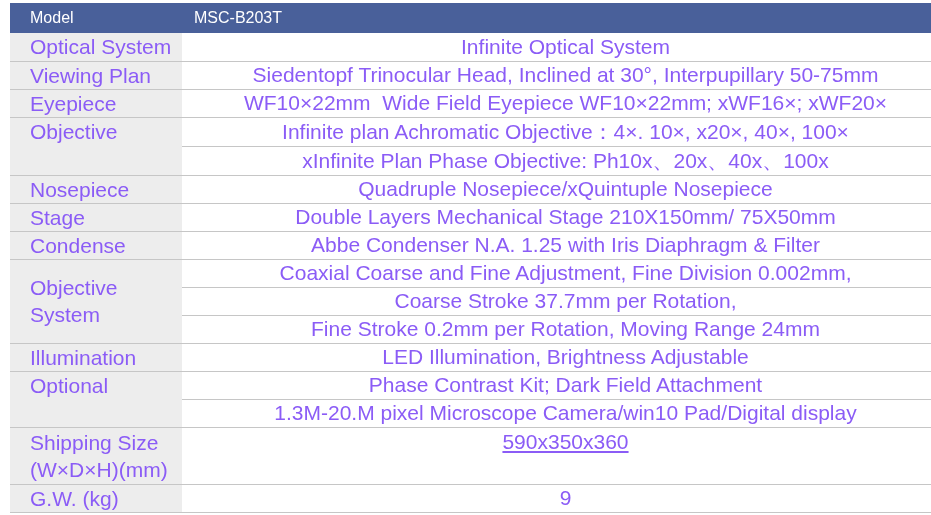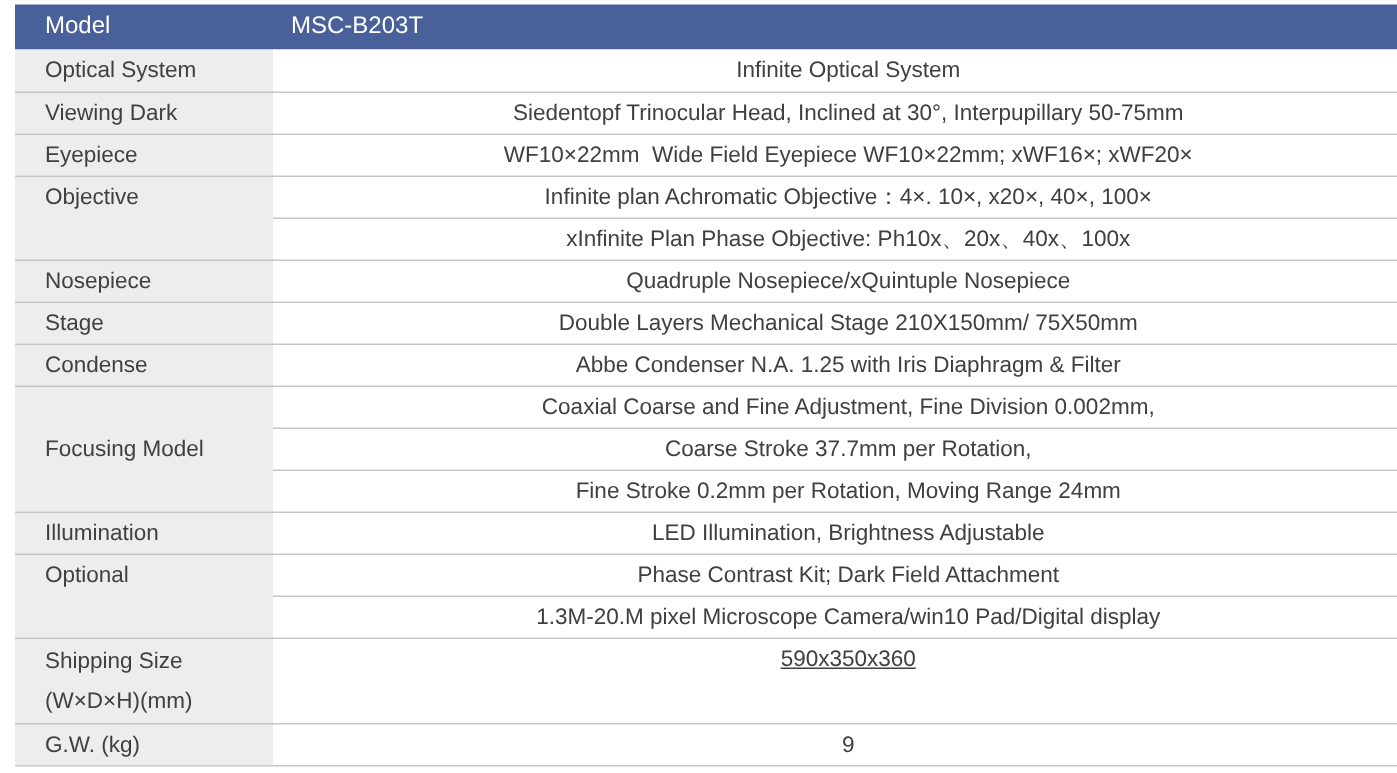--- a/index.html
+++ b/index.html
@@ -32,22 +32,22 @@
     vertical-align: middle;
     padding: 0;
     border: none;
   }
   #spec-table tr.header-row th.h-label { padding-left: 20px; }
   #spec-table tr.header-row th.h-value { padding-left: 12px; }
   #spec-table tr.sub { height: 28px; }
   #spec-table tr.sub.tall { height: 57px; }
   #spec-table tr.sub.short { height: 24px; }
   #spec-table td {
-    font-size: 15px;
-    color: #404040;
+    font-size: 21px;
+    color: #8b5cf6;
     vertical-align: middle;
     padding: 0;
     border-bottom: 1px solid #c6c6c6;
   }
   #spec-table td.label-cell {
     background: #ededed;
     padding-left: 20px;
     line-height: 27px;
   }
   #spec-table td.label-cell.va-top {
@@ -80,21 +80,21 @@
       <th class="h-value">MSC-B203T</th>
     </tr>
   </thead>
   <tbody id="spec-body">
 
   <tr class="sub">
         <td class="label-cell">Optical System</td>
         <td class="value-cell">Infinite Optical System</td>
       </tr>
       <tr class="sub">
-        <td class="label-cell">Viewing Dark</td>
+        <td class="label-cell">Viewing Plan</td>
         <td class="value-cell">Siedentopf Trinocular Head, Inclined at 30°, Interpupillary 50-75mm</td>
       </tr>
       <tr class="sub">
         <td class="label-cell">Eyepiece</td>
         <td class="value-cell">WF10×22mm  Wide Field Eyepiece WF10×22mm; xWF16×; xWF20×</td>
       </tr>
       <tr class="sub">
         <td class="label-cell va-top" rowspan="2">Objective</td>
         <td class="value-cell">Infinite plan Achromatic Objective：4×. 10×, x20×, 40×, 100×</td>
       </tr>
@@ -107,21 +107,21 @@
       </tr>
       <tr class="sub">
         <td class="label-cell">Stage</td>
         <td class="value-cell">Double Layers Mechanical Stage 210X150mm/ 75X50mm</td>
       </tr>
       <tr class="sub">
         <td class="label-cell">Condense</td>
         <td class="value-cell">Abbe Condenser N.A. 1.25 with Iris Diaphragm &amp; Filter</td>
       </tr>
       <tr class="sub">
-        <td class="label-cell" rowspan="3">Focusing Model</td>
+        <td class="label-cell" rowspan="3">Objective System</td>
         <td class="value-cell">Coaxial Coarse and Fine Adjustment, Fine Division 0.002mm,</td>
       </tr>
       <tr class="sub">
         <td class="value-cell">Coarse Stroke 37.7mm per Rotation,</td>
       </tr>
       <tr class="sub">
         <td class="value-cell">Fine Stroke 0.2mm per Rotation, Moving Range 24mm</td>
       </tr>
       <tr class="sub">
         <td class="label-cell">Illumination</td>

